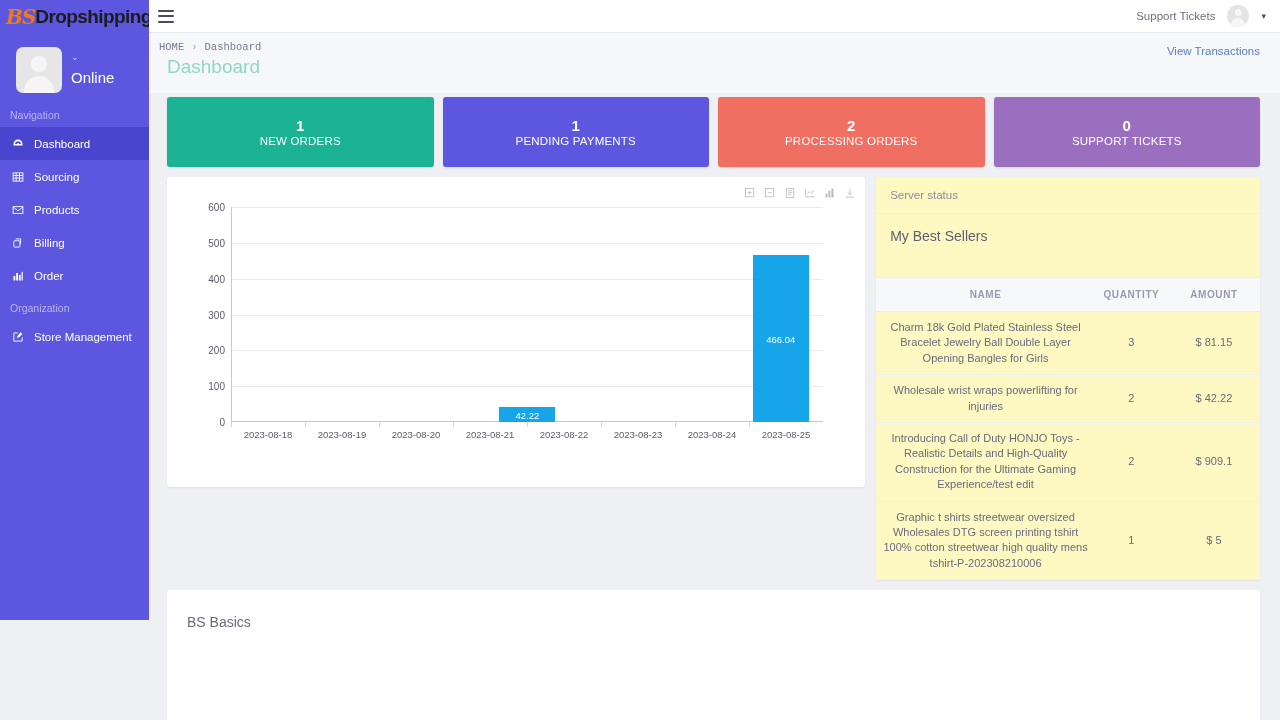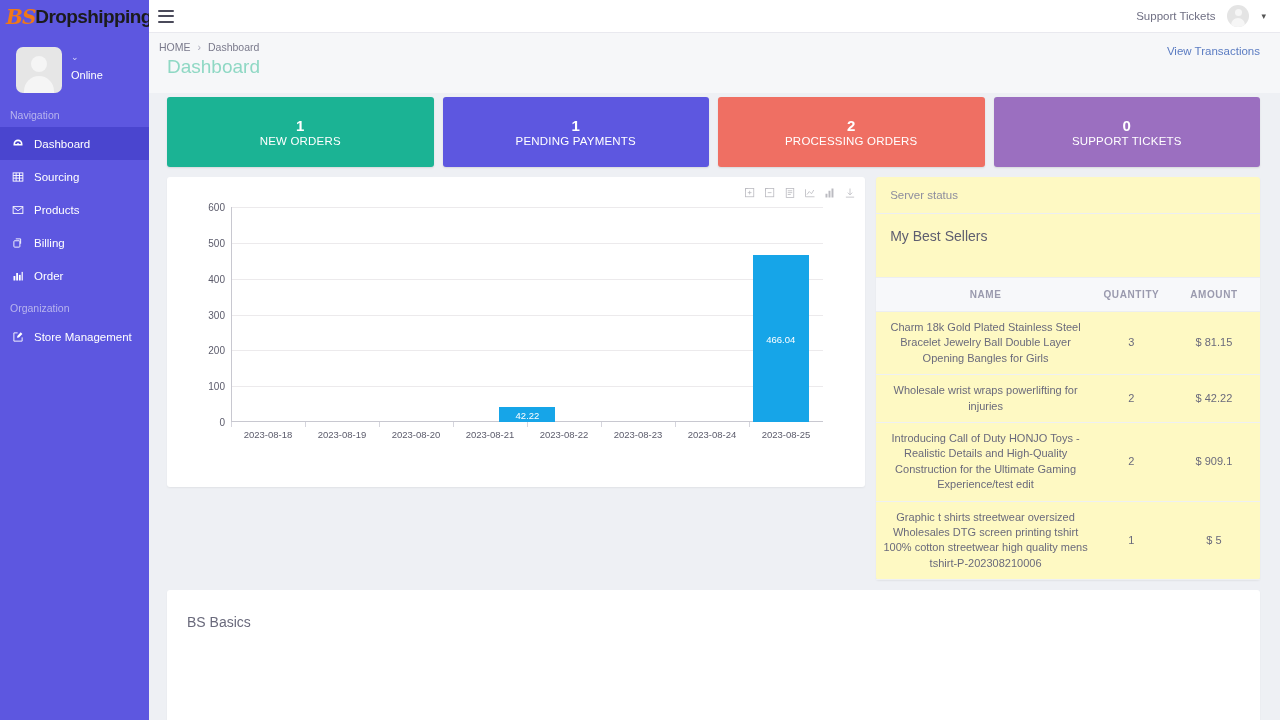--- a/index.html
+++ b/index.html
@@ -7,21 +7,21 @@
     width: 1280px; height: 720px;
     overflow: hidden;
     font-family: "Liberation Sans", sans-serif;
     background: #eef0f4;
   }
   #app { position: relative; width: 1280px; height: 720px; }
 
   
   .sidebar {
     position: absolute; left: 0; top: 0;
-    width: 149px; height: 720px;
+    width: 149px; height: 620px;
     background: #5d57e0;
     overflow: hidden;
   }
   .logo-bar {
     height: 33px; width: 149px;
     background: #5d57e0;
     display: flex; align-items: center;
     padding-left: 6px;
     overflow: hidden;
   }
@@ -56,21 +56,21 @@
     left: 8px; top: 29px; width: 30px; height: 22px;
     border-radius: 15px 15px 0 0; background: #f5f5f5;
   }
   .profile-right {
     margin-left: 9px; padding-top: 6px;
     display: flex; flex-direction: column;
   }
   .prof-chev {
     font-size: 9px; color: #d8d6fa; line-height: 1; margin-bottom: 7px;
   }
-  .prof-status { font-size: 11px; color: #ffffff; }
+  .prof-status { font-size: 15px; color: #ffffff; }
 
   .nav-head {
     font-size: 10.5px; color: #b8b4ee;
     padding: 4px 0 6px 10px;
   }
   .nav-item {
     display: flex; align-items: center;
     height: 33px; padding-left: 12px;
     color: #ffffff; font-size: 11.5px;
     cursor: pointer;
@@ -120,21 +120,21 @@
     position: absolute; left: 149px; top: 33px;
     width: 1131px; height: 687px;
     background: #eef0f4;
     overflow: hidden;
   }
   .page-head {
     background: #f6f7f9; height: 60px;
     padding: 8px 20px 0 10px;
     position: relative;
   }
-  .crumbs { font-size: 10.5px; color: #7a7a8c; display: flex; gap: 7px; }
+  .crumbs { font-size: 10.5px; color: #7a7a8c; display: flex; gap: 7px; font-family: Liberation Mono, monospace; }
   .crumbs .sep { color: #a8a8b8; }
   .crumb-home { cursor: pointer; }
   .page-title {
     margin-top: 3px; font-size: 19px; color: #8fd8c4;
     font-weight: 400; padding-left: 8px;
   }
   .view-trans {
     position: absolute; right: 20px; top: 12px;
     font-size: 11.5px; color: #5b7cc2; cursor: pointer;
   }

